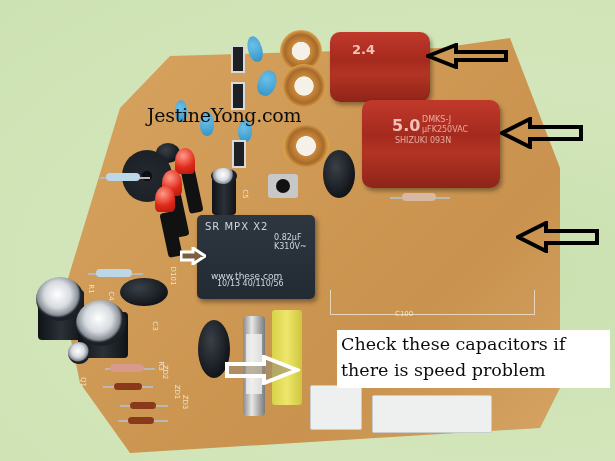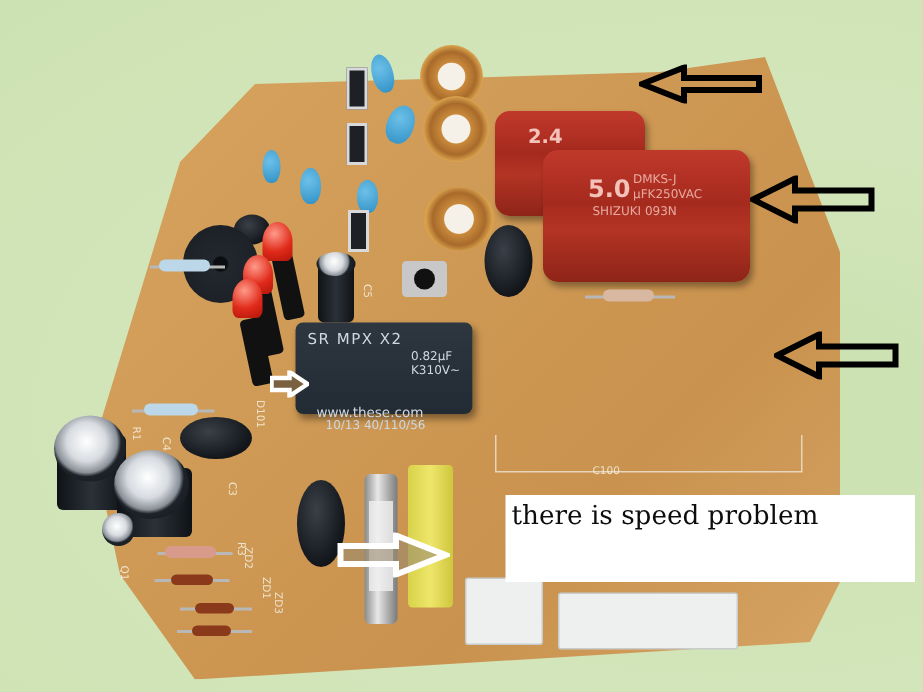--- a/index.html
+++ b/index.html
@@ -25,21 +25,21 @@
     .film-cap {
       position: absolute; border-radius: 10px;
       background: linear-gradient(180deg, #c0392b 0%, #a52a1e 40%, #b33424 60%, #8e2418 100%);
       box-shadow: 2px 3px 4px rgba(0,0,0,0.35);
     }
     .film-cap .val { position: absolute; color: rgba(255,220,210,0.85); font-family: "DejaVu Sans", sans-serif; font-weight: bold; }
     .film-cap .small { position: absolute; color: rgba(255,220,210,0.7); font-family: "DejaVu Sans", sans-serif; font-size: 8px; line-height: 10px; }
 
     
     .x2-cap {
-      position: absolute; left: 197px; top: 215px; width: 118px; height: 61px;
+      position: absolute; left: 197px; top: 215px; width: 118px; height: 84px;
       background: linear-gradient(180deg, #2e3640 0%, #222a33 100%);
       border-radius: 5px; box-shadow: 2px 3px 5px rgba(0,0,0,0.4);
       color: #cfd8e0; font-family: "DejaVu Sans", sans-serif;
     }
     .x2-cap .l1 { position: absolute; left: 8px; top: 6px; font-size: 10px; letter-spacing: 1px; }
     .x2-cap .l2 { position: absolute; left: 45px; top: 18px; font-size: 8px; padding-left: 32px; }
     .x2-cap .l3 { position: absolute; left: 20px; top: 44px; font-size: 8px; margin-top: 20px; }
     .x2-cap .l4 { position: absolute; left: 14px; top: 56px; font-size: 9px; }
 
     .yellow-cap { position: absolute; left: 272px; top: 310px; width: 30px; height: 95px;
@@ -114,21 +114,21 @@
   <div class="silk-text" style="left:178px;top:398px;transform:rotate(90deg);">ZD3</div>
   <div class="silk-text" style="left:156px;top:362px;transform:rotate(90deg);">R3</div>
   <div class="silk-text" style="left:78px;top:378px;transform:rotate(90deg);">Q1</div>
   <div class="silk-text" style="left:150px;top:322px;transform:rotate(90deg);">C3</div>
   <div class="silk-text" style="left:106px;top:292px;transform:rotate(90deg);">C4</div>
   <div class="silk-text" style="left:164px;top:272px;transform:rotate(90deg);">D101</div>
   <div class="silk-text" style="left:207px;top:206px;transform:rotate(90deg);">LED2</div>
   <div class="silk-text" style="left:240px;top:190px;transform:rotate(90deg);">C5</div>
   <div class="silk-text" style="left:86px;top:285px;transform:rotate(90deg);">R1</div>
 
-  <div class="film-cap" style="left:330px;top:32px;width:100px;height:70px;margin-top:42px;">
+  <div class="film-cap" style="left:330px;top:32px;width:100px;height:70px;">
     <span class="val" style="left:22px;top:10px;font-size:13px;">2.4</span>
   </div>
 
   <div class="film-cap" style="left:362px;top:100px;width:138px;height:88px;">
     <span class="val" style="left:30px;top:16px;font-size:16px;">5.0</span>
     <span class="small" style="left:60px;top:15px;">DMKS-J</span>
     <span class="small" style="left:60px;top:25px;">µFK250VAC</span>
     <span class="small" style="left:33px;top:36px;">SHIZUKI  093N</span>
   </div>
 
@@ -213,16 +213,18 @@
     <path d="M2 16 L30 2 L30 10 L81 10 L81 22 L30 22 L30 30 Z" fill="none" stroke="#000" stroke-width="4"></path>
   </svg>
 
   <svg class="arrow" style="left:180px;top:247px;" width="26" height="18" viewBox="0 0 26 18">
     <path d="M1 5 L13 5 L13 1 L25 9 L13 17 L13 13 L1 13 Z" fill="#7a6040" stroke="#ffffff" stroke-width="3"></path>
   </svg>
   <svg class="arrow" style="left:224px;top:355px;" width="76" height="30" viewBox="0 0 76 30">
     <path d="M3 9 L40 9 L40 2 L73 15 L40 28 L40 21 L3 21 Z" fill="#9a8a70" fill-opacity="0.6" stroke="#ffffff" stroke-width="4"></path>
   </svg>
 
+  <div class="watermark">JestineYong.com</div>
   <div class="label-check">
+    <div>Check these capacitors if</div>
     <div>there is speed problem</div>
   </div>
 </div>
 
 </body></html>

